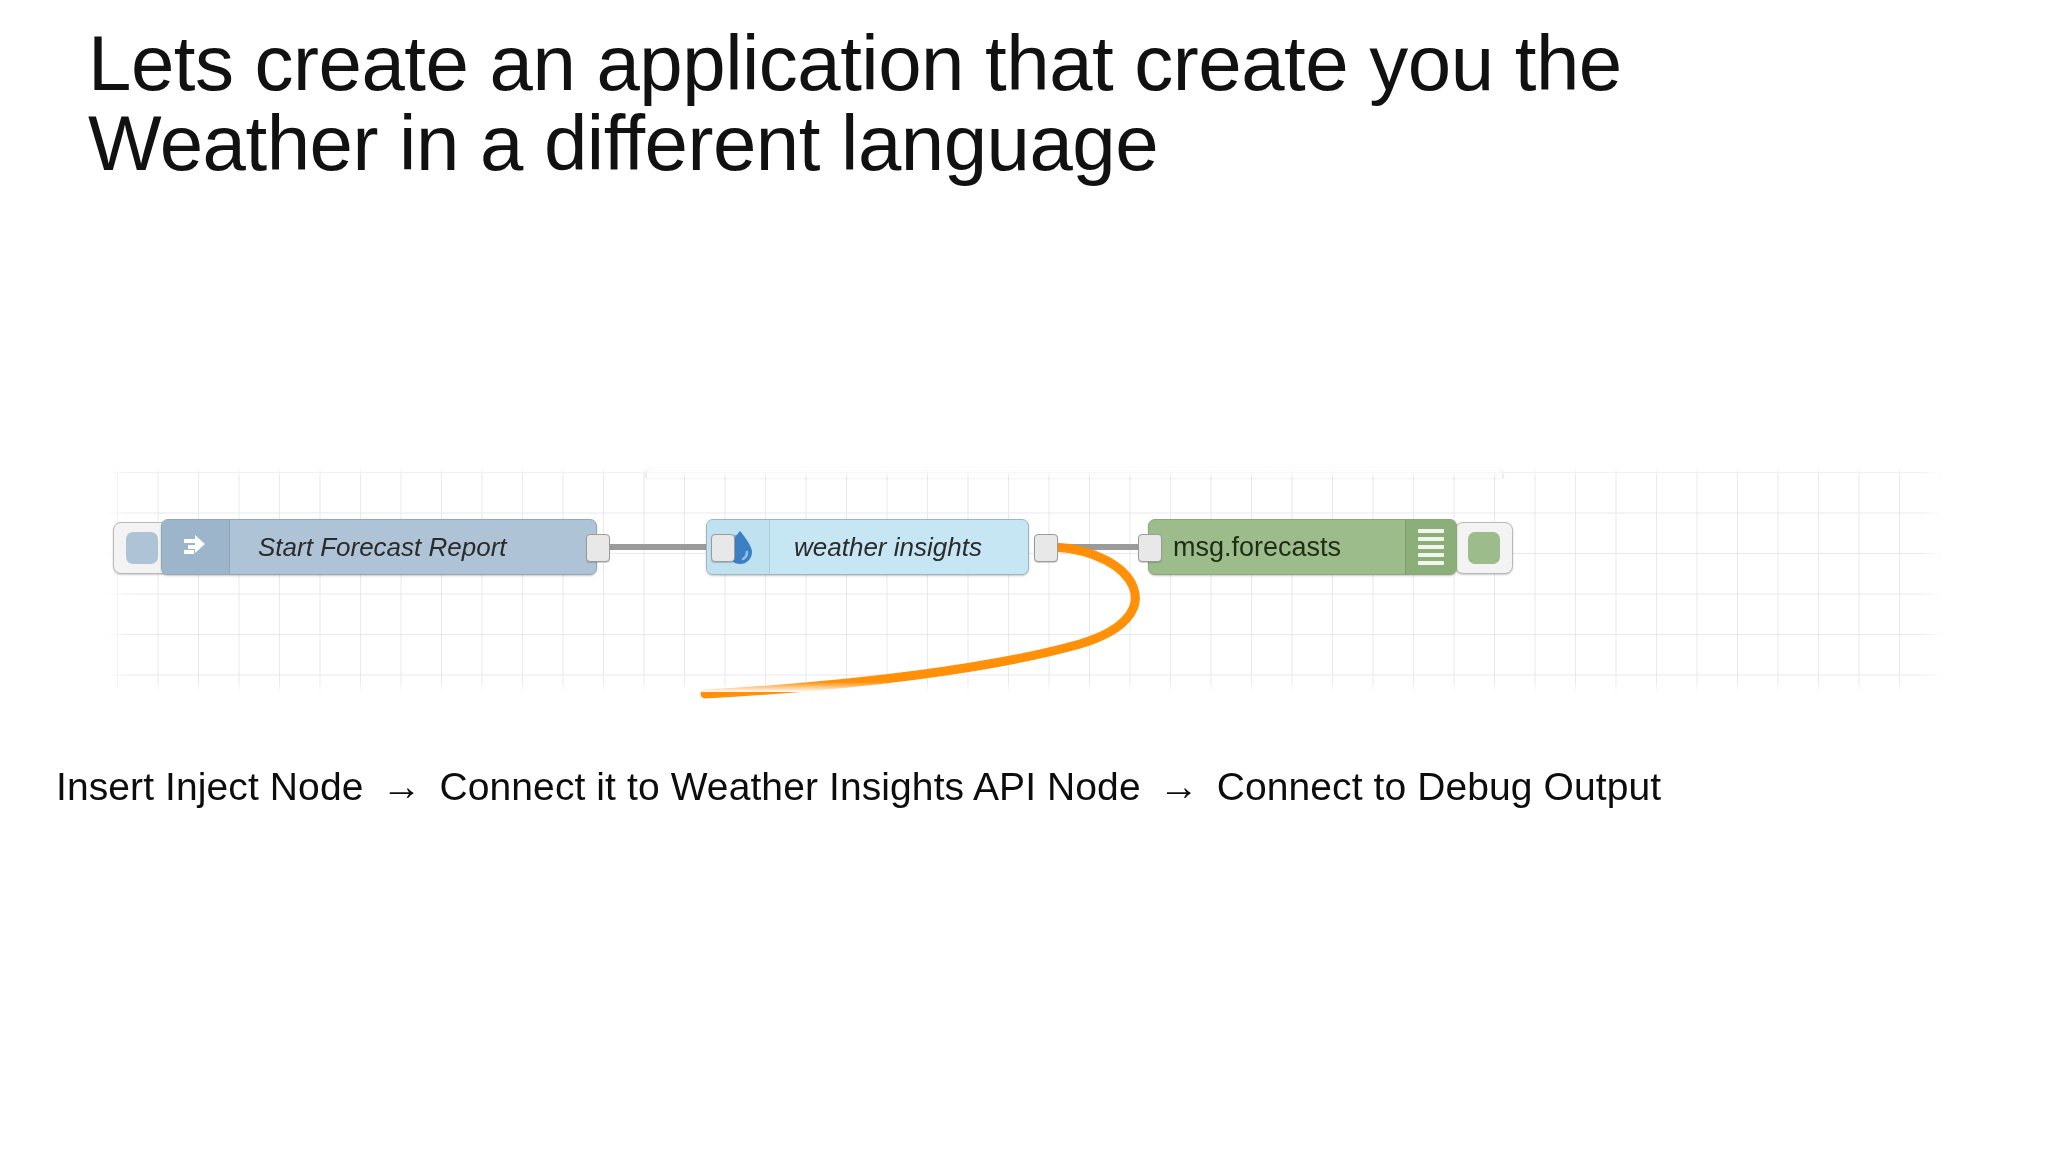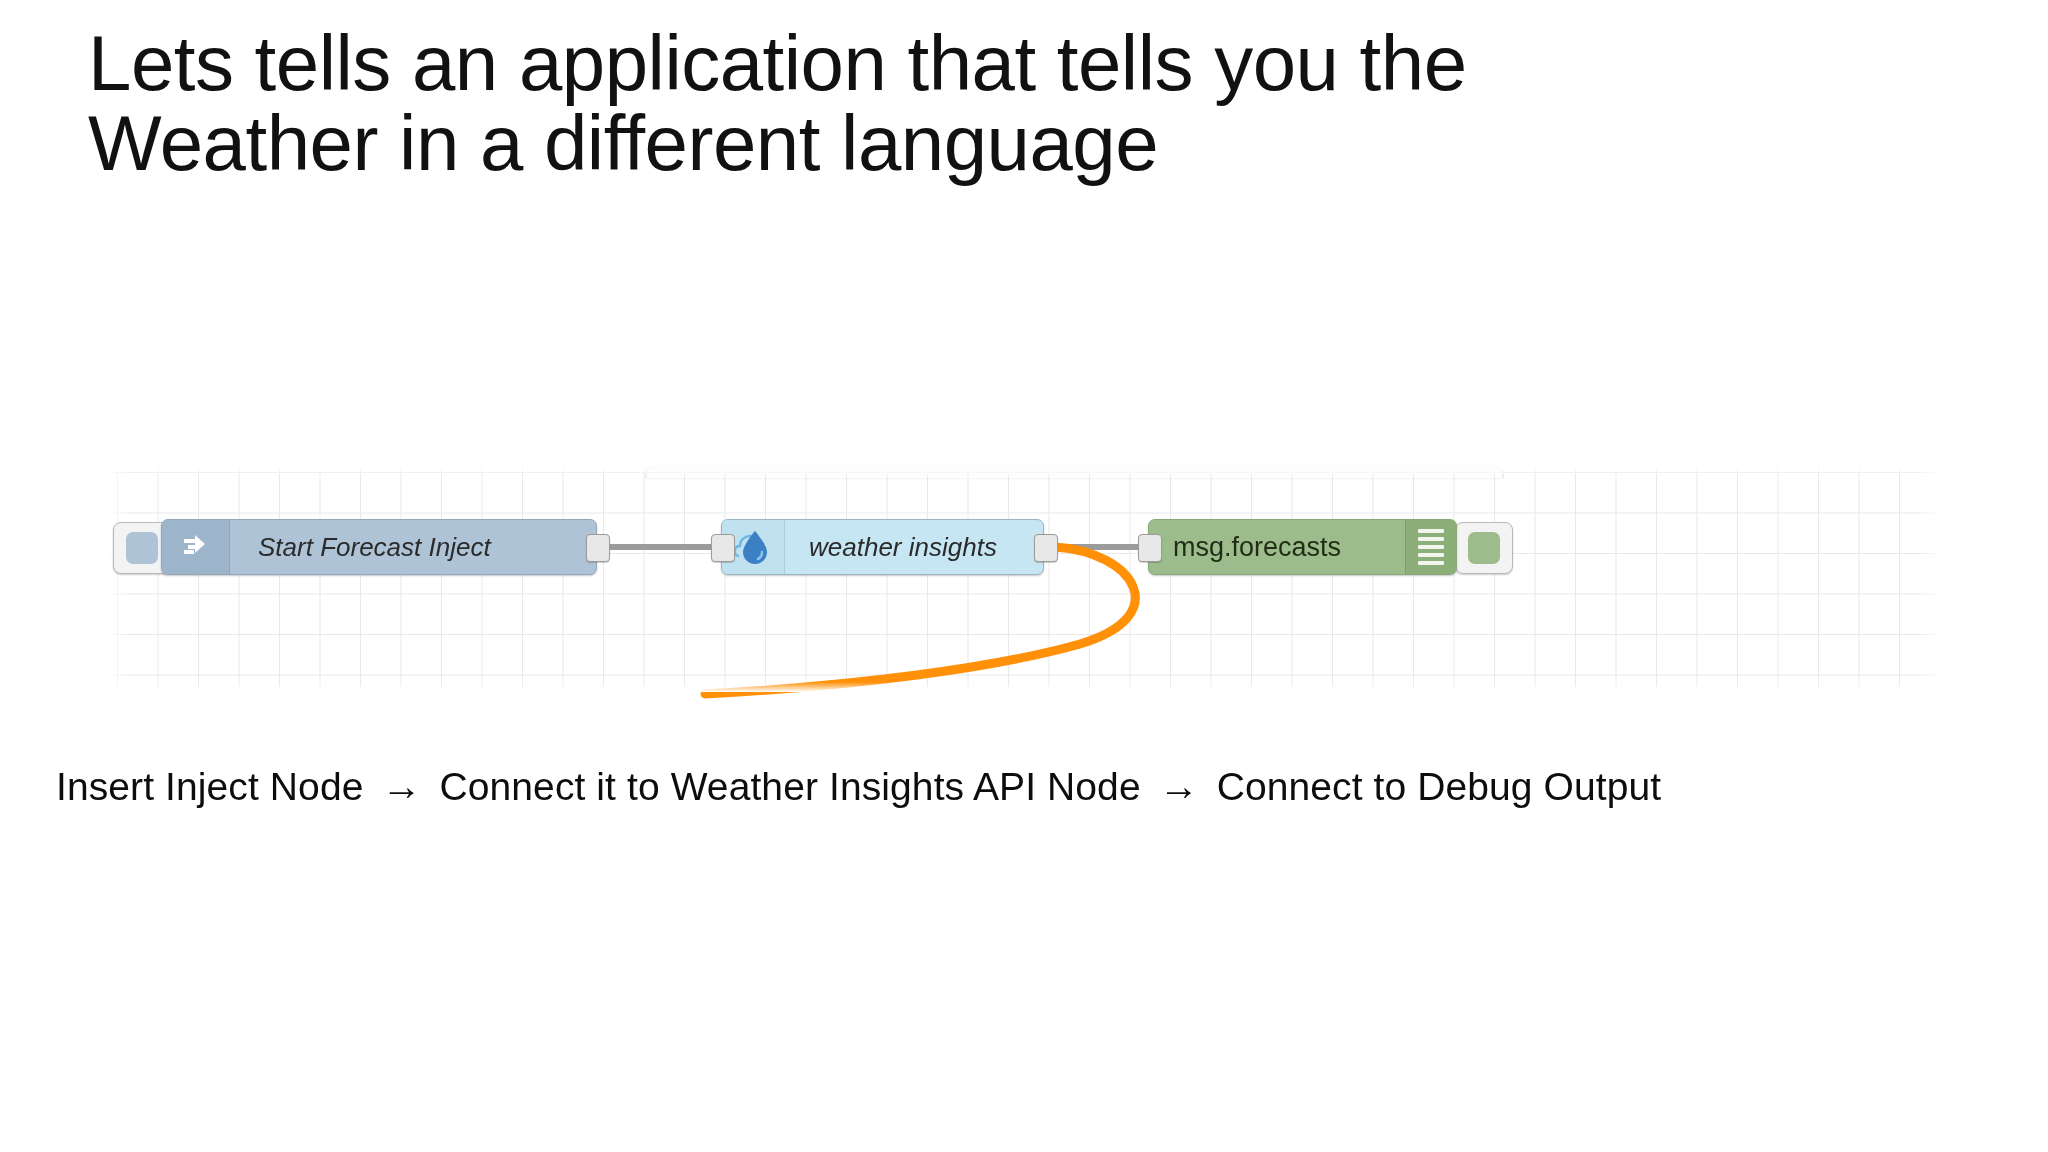--- a/index.html
+++ b/index.html
@@ -142,21 +142,21 @@
   }
   .inject-button-inner {
     width: 32px;
     height: 32px;
     background: #aec3d6;
     border-radius: 7px;
   }
 
   
   .node-weather {
-    left: 616px;
+    left: 601px;
     top: 53px;
     width: 323px;
     background: #c7e6f3;
     border-color: #9ab6c2;
   }
   .weather-icon-cell {
     width: 62px;
     background: #bfe1f0;
     border-right: 1px solid #a9cedd;
     border-radius: 6px 0 0 6px;
@@ -248,21 +248,21 @@
     letter-spacing: 0.1px;
   }
   .caption .arrow {
     font-size: 40px;
     padding: 0 7px;
   }
 </style>
 </head>
 <body>
 
-<div class="slide-title">Lets tells an application that tells you the
+<div class="slide-title">Lets create an application that create you the
 Weather in a different language</div>
 
 <div class="flow-canvas">
 
   <div class="panel-edge"></div>
 
   <svg class="wire-layer" viewBox="0 0 1838 226" preserveAspectRatio="none">
 
     <path d="M 503 81 L 616 81" stroke="#9b9b9b" stroke-width="6" fill="none" stroke-linecap="round"></path>
 
@@ -275,21 +275,21 @@
     <div class="inject-button-inner"></div>
   </div>
 
   <div class="node node-inject">
     <div class="inject-icon-cell">
       <svg width="34" height="34" viewBox="0 0 34 34" aria-hidden="true">
         <path d="M5 9 h11 v-4 l10 9 -10 9 v-4 h-7 v-4 h7 v-2 h-11 z" fill="#ffffff"></path>
         <rect x="5" y="20" width="10" height="4" fill="#ffffff"></rect>
       </svg>
     </div>
-    <div class="node-label">Start Forecast Inject</div>
+    <div class="node-label">Start Forecast Report</div>
   </div>
   <div class="port" style="left:481px; top:68px;"></div>
 
   <div class="node node-weather">
     <div class="weather-icon-cell">
       <svg width="44" height="42" viewBox="0 0 44 42" aria-hidden="true">
 
         <path d="M7 30 C2 28, 3 20, 9 20 C9 11, 20 7, 25 13" stroke="#6fb6e8" stroke-width="2.4" fill="none" stroke-linecap="round"></path>
 
         <path d="M24 5 C24 5, 36 19, 36 26 A12 12 0 0 1 12 26 C12 19, 24 5, 24 5 Z" fill="#3b7fc4"></path>

